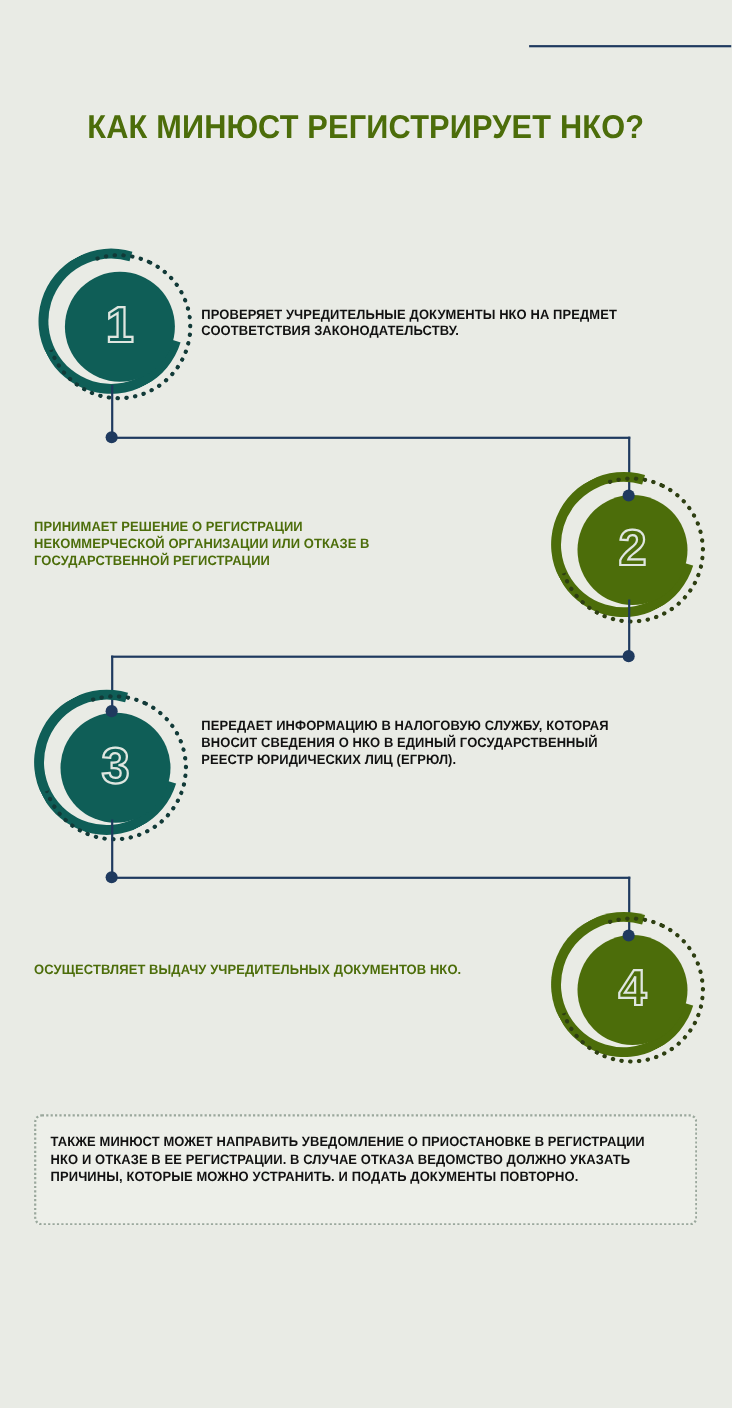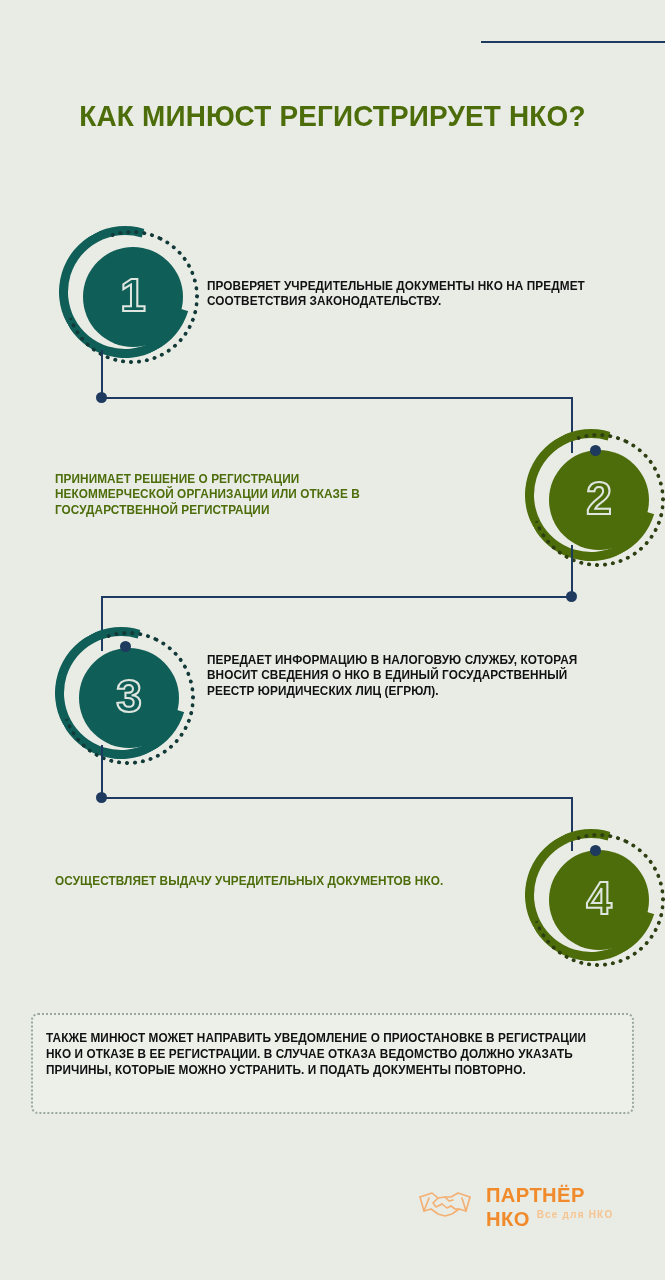--- a/index.html
+++ b/index.html
@@ -12,21 +12,20 @@
     background: #e9ebe5;
     font-family: "Liberation Sans", sans-serif;
     overflow: hidden;
     position: relative;
   }
 
   .page {
     position: relative;
     width: 619px;
     height: 1280px;
-    padding-left: 24px;
   }
 
   
   .top-rule {
     position: absolute;
     left: 481px;
     top: 41px;
     width: 184px;
     height: 2px;
     background: #1f3a5f;
@@ -292,32 +291,14 @@
       <div class="disc olive"></div>
       <div class="numeral">4</div>
     </div>
     <div class="conn-dot" style="left:566px; top:845px;"></div>
     <div class="step-text olive" style="left:31px; top:874px; width:440px;">ОСУЩЕСТВЛЯЕТ ВЫДАЧУ УЧРЕДИТЕЛЬНЫХ ДОКУМЕНТОВ НКО.</div>
   </div>
 
   <div class="note-box"></div>
   <div class="note-text">ТАКЖЕ МИНЮСТ МОЖЕТ НАПРАВИТЬ УВЕДОМЛЕНИЕ О ПРИОСТАНОВКЕ В РЕГИСТРАЦИИ НКО И ОТКАЗЕ В ЕЕ РЕГИСТРАЦИИ. В СЛУЧАЕ ОТКАЗА ВЕДОМСТВО ДОЛЖНО УКАЗАТЬ ПРИЧИНЫ, КОТОРЫЕ МОЖНО УСТРАНИТЬ. И ПОДАТЬ ДОКУМЕНТЫ ПОВТОРНО.</div>
 
-  <div class="footer">
-    <div class="footer-icon">
-      <svg viewBox="0 0 60 40" width="60" height="40" aria-hidden="true">
-        <g fill="none" stroke="#f3b072" stroke-width="1.6" stroke-linejoin="round" stroke-linecap="round">
-          <path d="M2 13 L14 9 L20 14 L27 13 L33 13 L40 9 L52 13"></path>
-          <path d="M2 13 L6 27 L13 25 L20 30 L27 32 L34 30 L41 25 L48 27 L52 13"></path>
-          <path d="M20 14 L15 19 L18 23 L24 20"></path>
-          <path d="M24 20 L29 24 L33 22"></path>
-          <path d="M33 22 L37 25 L41 25"></path>
-          <path d="M27 13 L31 17 L35 16"></path>
-          <path d="M6 27 L11 14"></path>
-          <path d="M48 27 L44 14"></path>
-        </g>
-      </svg>
-    </div>
-    <div class="footer-name">ПАРТНЁР НКО</div>
-    <div class="footer-tagline">Все для НКО</div>
-  </div>
 
 </div>
 
 </body></html>

